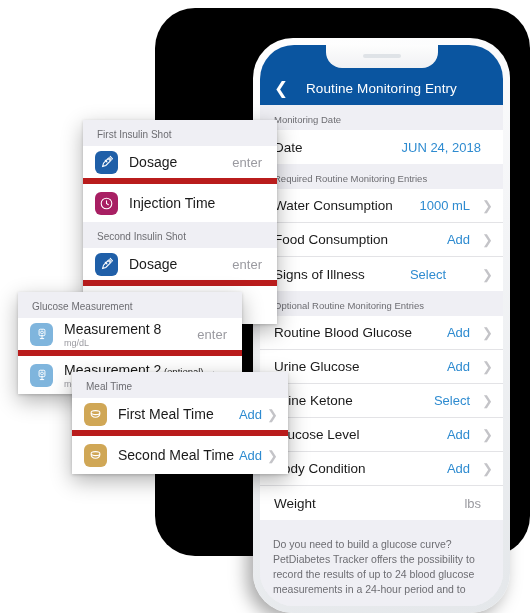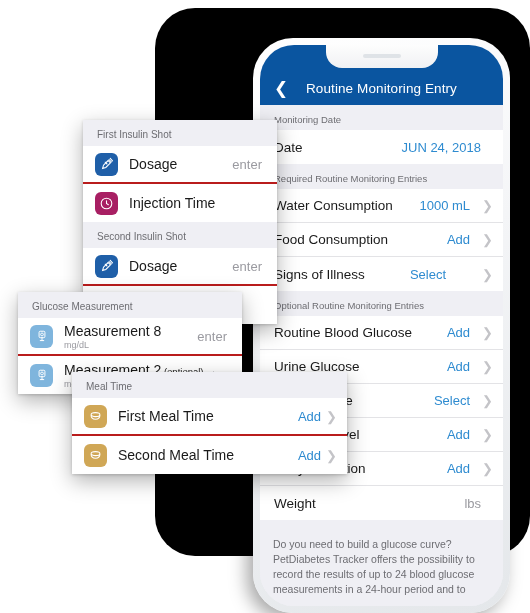--- a/index.html
+++ b/index.html
@@ -99,39 +99,39 @@
     overflow: hidden;
   }
   .card-head {
     background: #efeff4;
     padding: 9px 14px 6px 14px;
     font-size: 10px; color: #6d6d72;
   }
   .c-row {
     display: flex; align-items: center;
     height: 38px; padding: 0 10px 0 12px;
-    border-bottom: 2px solid #b91c1c;
+    border-bottom: 6px solid #b91c1c;
     background: #fff;
   }
   .c-row:last-child { border-bottom: none; }
   .ic {
     width: 23px; height: 23px; border-radius: 6px;
     margin-right: 11px; flex: none;
     display: flex; align-items: center; justify-content: center;
   }
   .c-text { flex: 1; min-width: 0; }
   .c-title { font-size: 14px; color: #1a1a1a; white-space: nowrap; }
   .c-title .opt { font-size: 9.5px; color: #1a1a1a; }
   .c-sub { font-size: 9px; color: #9a9aa0; margin-top: 1px; }
   .c-val { font-size: 13px; color: #9a9aa0; margin-right: 5px; }
   .c-val.blue { color: #2e8bd0; }
 
   #card-insulin { left: 83px; top: 120px; width: 194px; }
   #card-glucose { left: 18px; top: 292px; width: 224px; }
-  #card-meal    { left: 72px; top: 372px; width: 275px; }
+  #card-meal    { left: 72px; top: 372px; width: 216px; }
 </style>
 </head>
 <body>
 
 <div id="stage">
 
   <div class="backdrop"></div>
 
   <div class="phone">
     <div class="screen">

